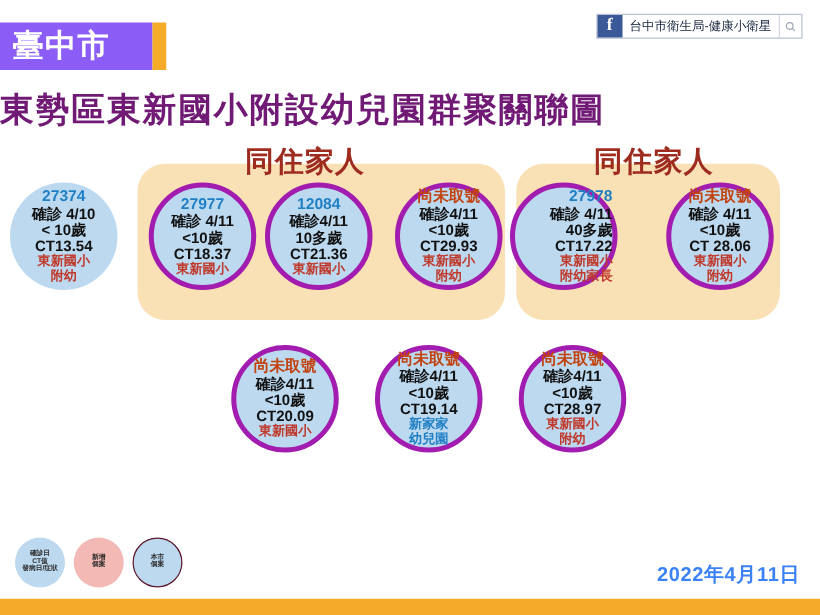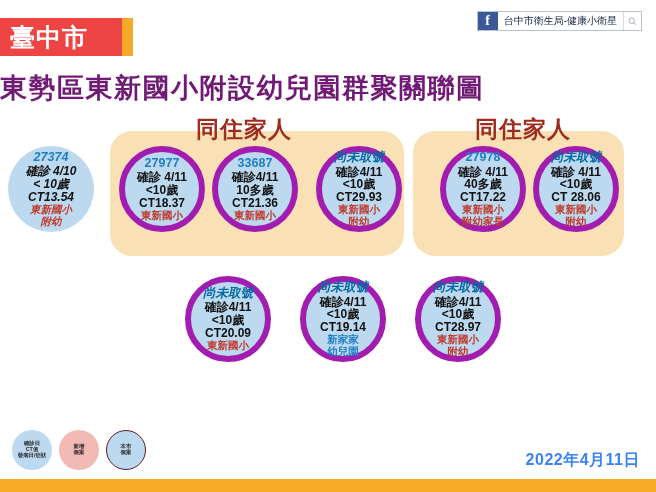--- a/index.html
+++ b/index.html
@@ -10,21 +10,21 @@
     font-family:"Liberation Sans","DejaVu Sans",sans-serif;
     overflow:hidden;
     position:relative;
   }
   #page{position:relative;width:656px;height:492px;background:#fff;overflow:hidden;}
 
   
   .city-banner{
     position:absolute;left:0;top:18px;
     width:122px;height:38px;
-    background:#ef4444;
+    background:#8b5cf6;
     display:flex;align-items:center;
     box-sizing:border-box;padding-left:10px;
   }
   .city-banner .city-text{
     color:#ffffff;font-size:25px;font-weight:bold;letter-spacing:1px;
     line-height:1;
   }
   .banner-accent{
     position:absolute;left:122px;top:18px;width:11px;height:38px;
     background:#f6ab28;
@@ -80,44 +80,44 @@
     white-space:nowrap;
   }
   #label-left{left:196px;top:114px;}
   #label-right{left:475px;top:114px;}
 
   
   .case{
     position:absolute;
     width:86px;height:86px;border-radius:50%;
     background:#bcd9f0;
-    border:6px solid #a21caf;
+    border:4px solid #a21caf;
     box-sizing:border-box;
     display:flex;flex-direction:column;
     align-items:center;justify-content:center;
     text-align:center;
     line-height:1.08;
   }
-  .case.no-ring{border:none;box-shadow:none;font-style:italic;}
+  .case.no-ring{border:none;box-shadow:none;}
   .case .ln{display:block;white-space:nowrap;}
   .case .id{
     color:#1f7fc4;font-size:12.5px;font-weight:bold;margin-bottom:1px;
   }
-  .case .id.pend{color:#0369a1;font-style:italic;}
+  .case .id.pend{color:#c2410c;}
   .case .d{color:#111111;font-size:12px;font-weight:bold;}
   .case .place{font-size:10.5px;font-weight:bold;}
   .place.red{color:#c0392b;}
   .place.blue{color:#1f7fc4;}
 
   
   #case-27374{left:8px;top:146px;}
   #case-27977{left:119px;top:146px;}
   #case-27979{left:212px;top:146px;}
   #case-p1{left:316px;top:146px;}
-  #case-27978{left:440px;top:146px;}
+  #case-27978{left:408px;top:146px;align-items:flex-end;}
   #case-p2{left:533px;top:146px;}
   
   #case-p3{left:185px;top:276px;}
   #case-p4{left:300px;top:276px;}
   #case-p5{left:415px;top:276px;}
 
   
   .legend{
     position:absolute;left:12px;top:430px;
     display:flex;align-items:center;gap:7px;
@@ -187,21 +187,21 @@
 
   <div class="case" id="case-27977">
     <span class="ln id">27977</span>
     <span class="ln d">確診 4/11</span>
     <span class="ln d">&lt;10歲</span>
     <span class="ln d">CT18.37</span>
     <span class="ln place red">東新國小</span>
   </div>
 
   <div class="case" id="case-27979">
-    <span class="ln id">33687</span>
+    <span class="ln id">12084</span>
     <span class="ln d">確診4/11</span>
     <span class="ln d">10多歲</span>
     <span class="ln d">CT21.36</span>
     <span class="ln place red">東新國小</span>
   </div>
 
   <div class="case" id="case-p1">
     <span class="ln id pend">尚未取號</span>
     <span class="ln d">確診4/11</span>
     <span class="ln d">&lt;10歲</span>

